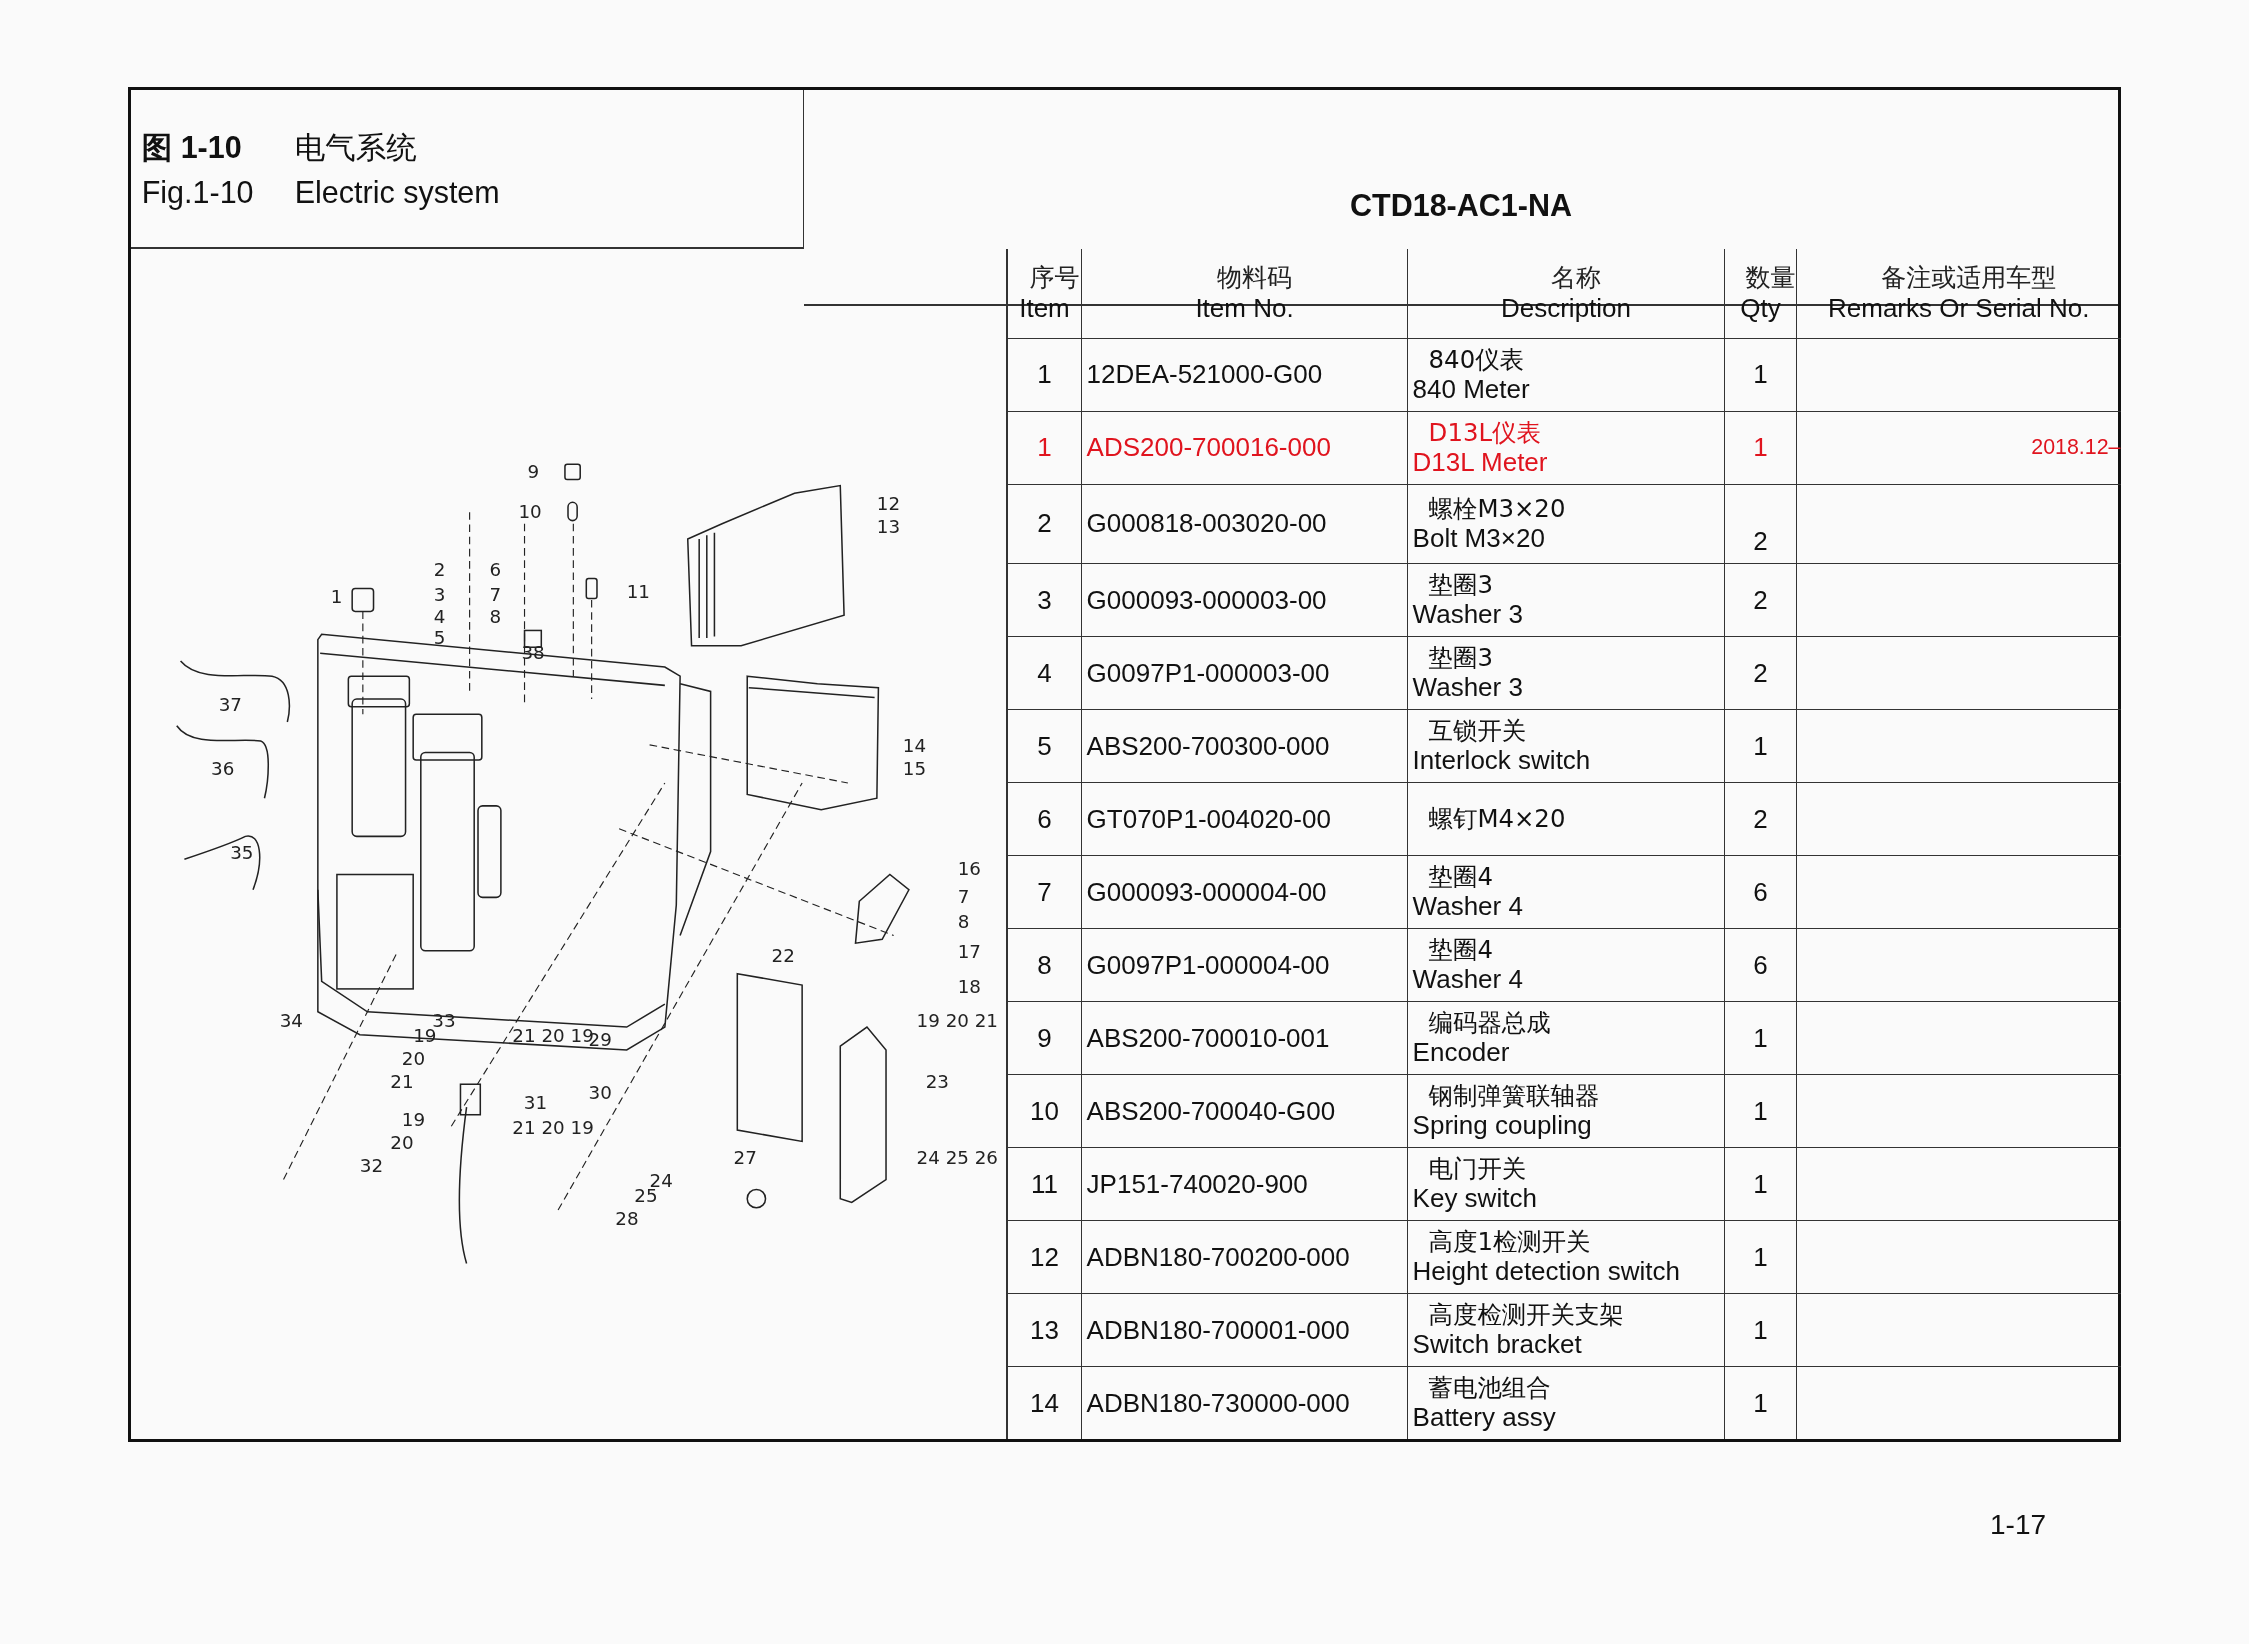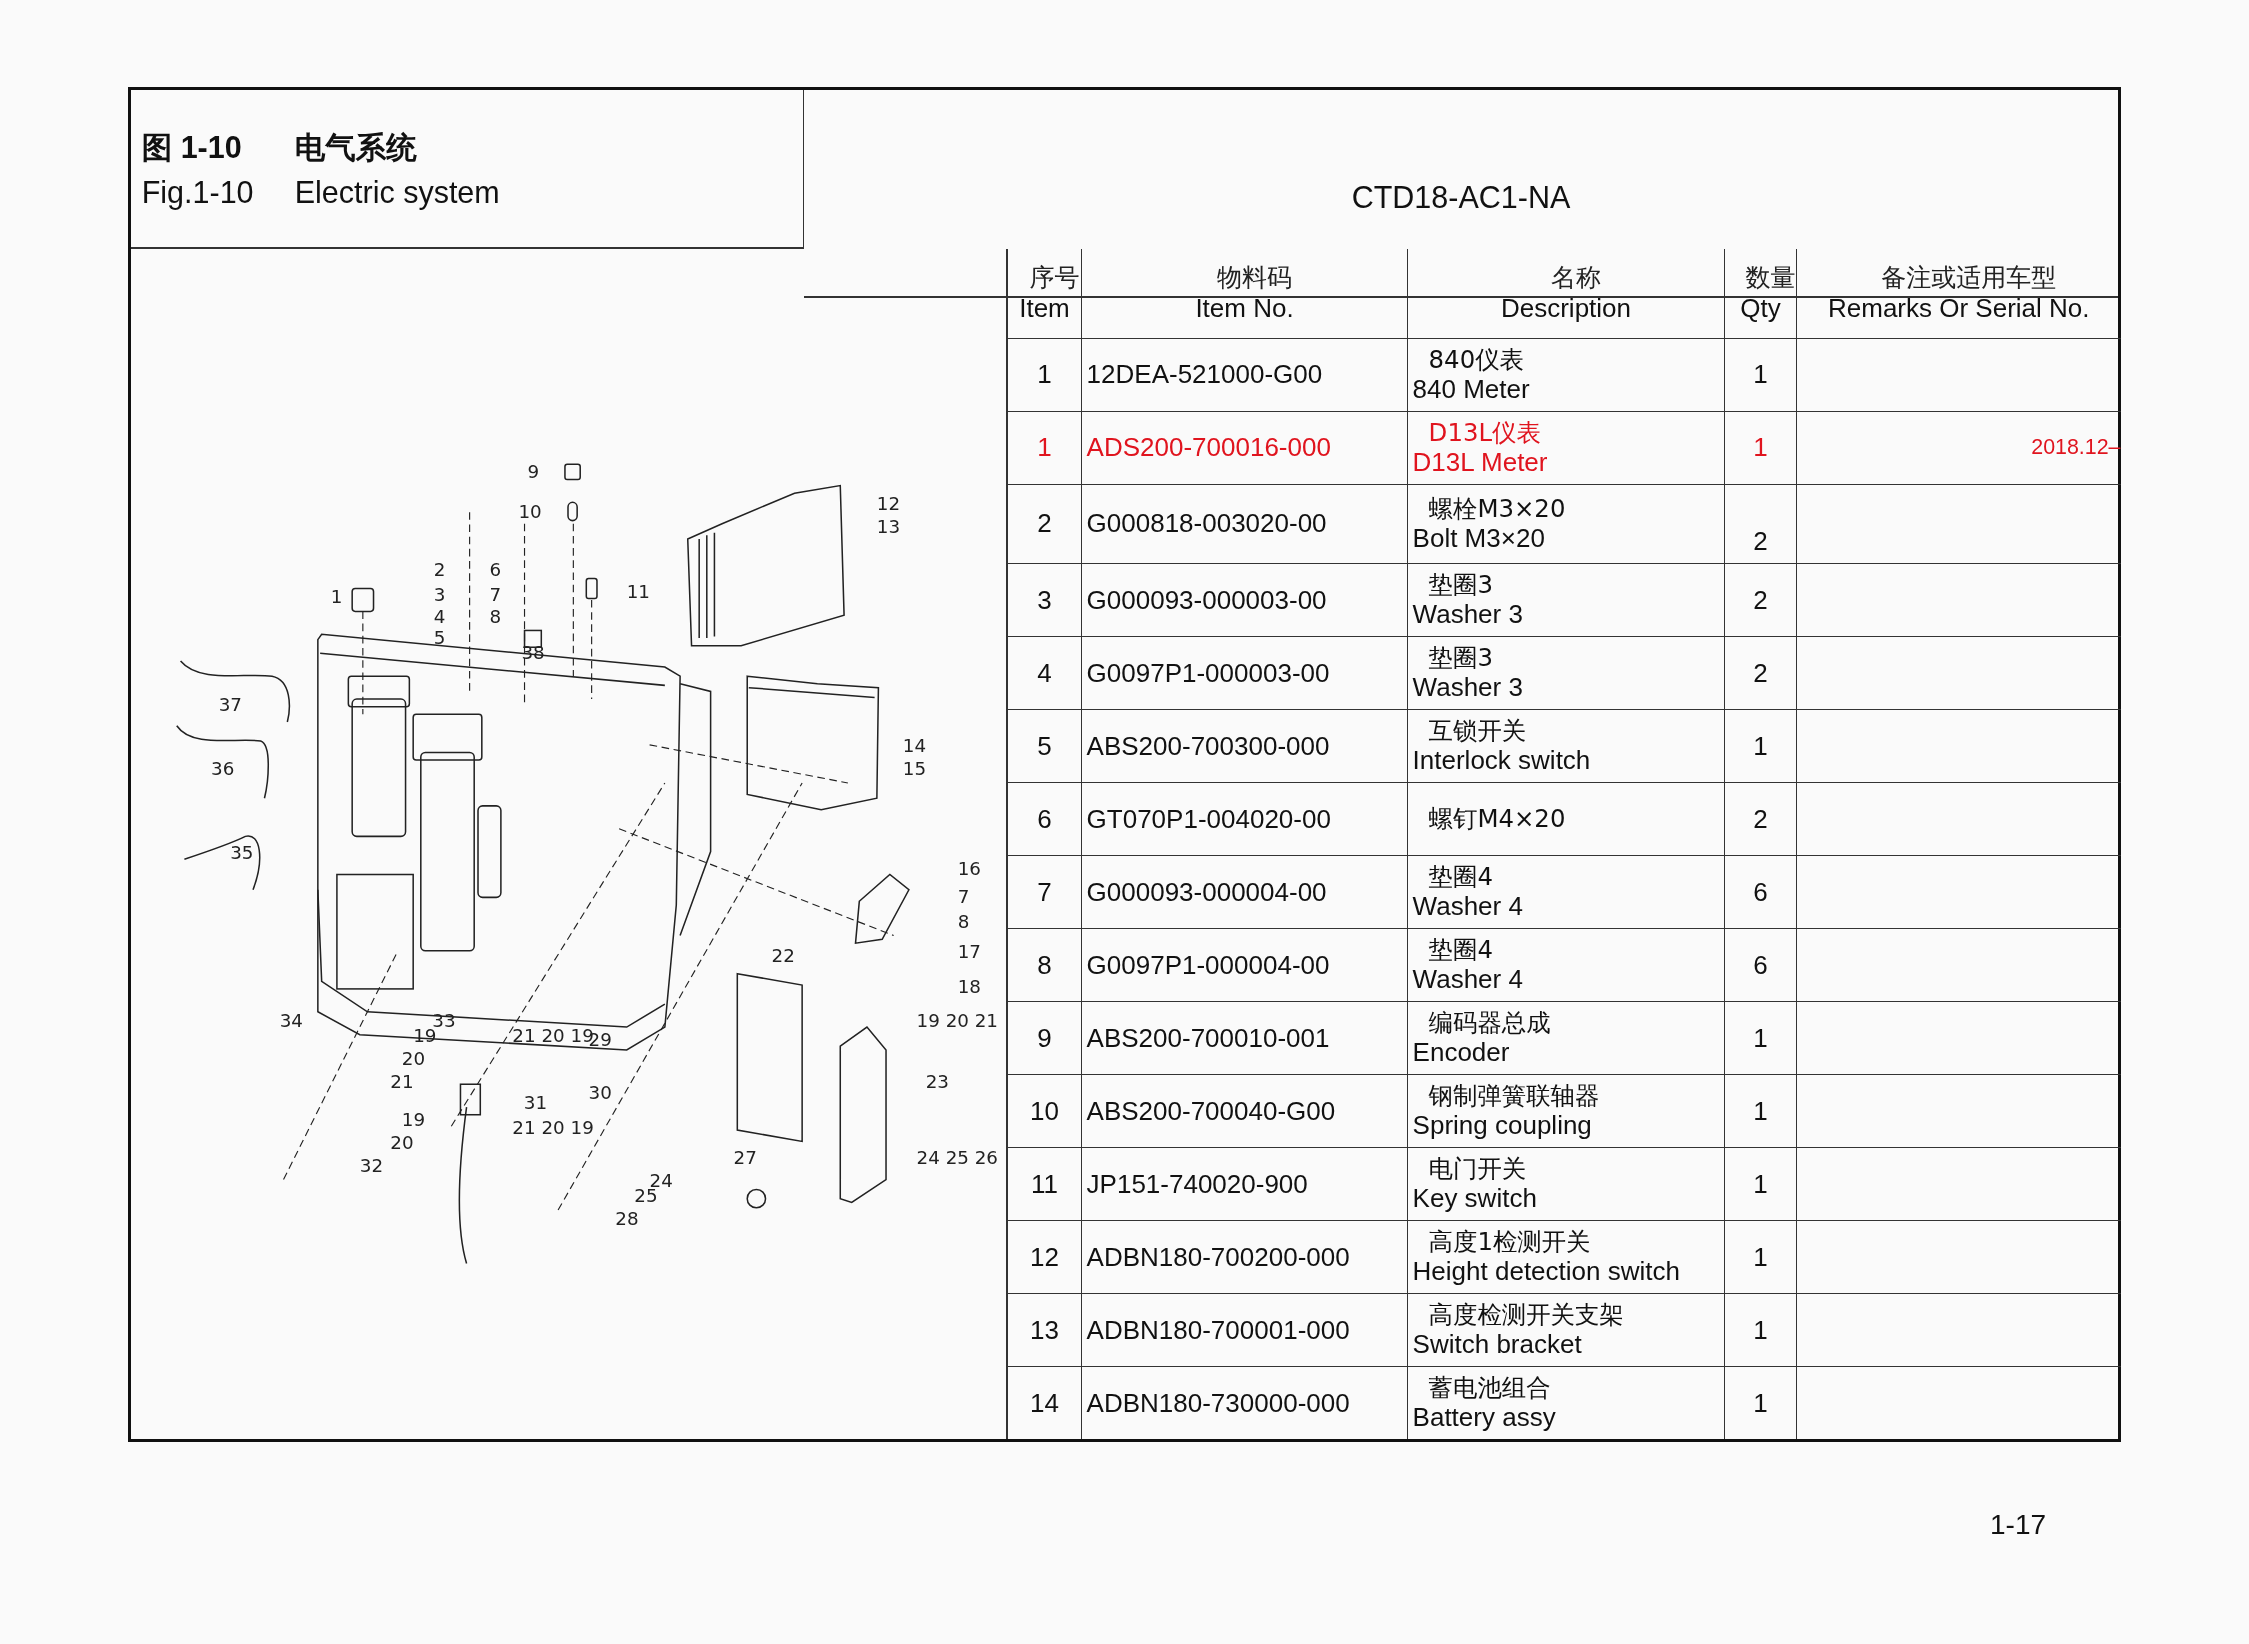--- a/index.html
+++ b/index.html
@@ -30,28 +30,29 @@
     position: absolute; left: 10.7px; top: 38px;
     font-size: 30.5px; font-weight: bold;
     white-space: pre;
   }
   .title-en {
     position: absolute; left: 10.7px; top: 85px;
     font-size: 30.5px; font-weight: normal;
     white-space: pre;
   }
   .title-cn .num, .title-en .num { display: inline-block; width: 153px; }
-  .title-cn .cnlab { font-weight: bold; font-family: "DejaVu Sans", sans-serif; }
+  .title-cn .cnlab { font-weight: normal; font-family: "DejaVu Sans", sans-serif; }
   .model-cell {
-    position: absolute; left: 673px; top: 8px;
+    position: absolute; left: 673px; top: 16px;
     right: 0; height: 200px;
     border-bottom: 2.3px solid #333;
     box-sizing: border-box;
     display: flex; align-items: center; justify-content: center;
     font-size: 30.5px;
+    font-weight: bold;
   }
   .figure-area {
     position: absolute; left: 0; top: 159px;
     width: 876px; bottom: 0;
     border-right: 1.5px solid #333;
     box-sizing: border-box;
   }
   .figure-area svg { position: absolute; left: 0; top: 0; }
 
   table.parts {

